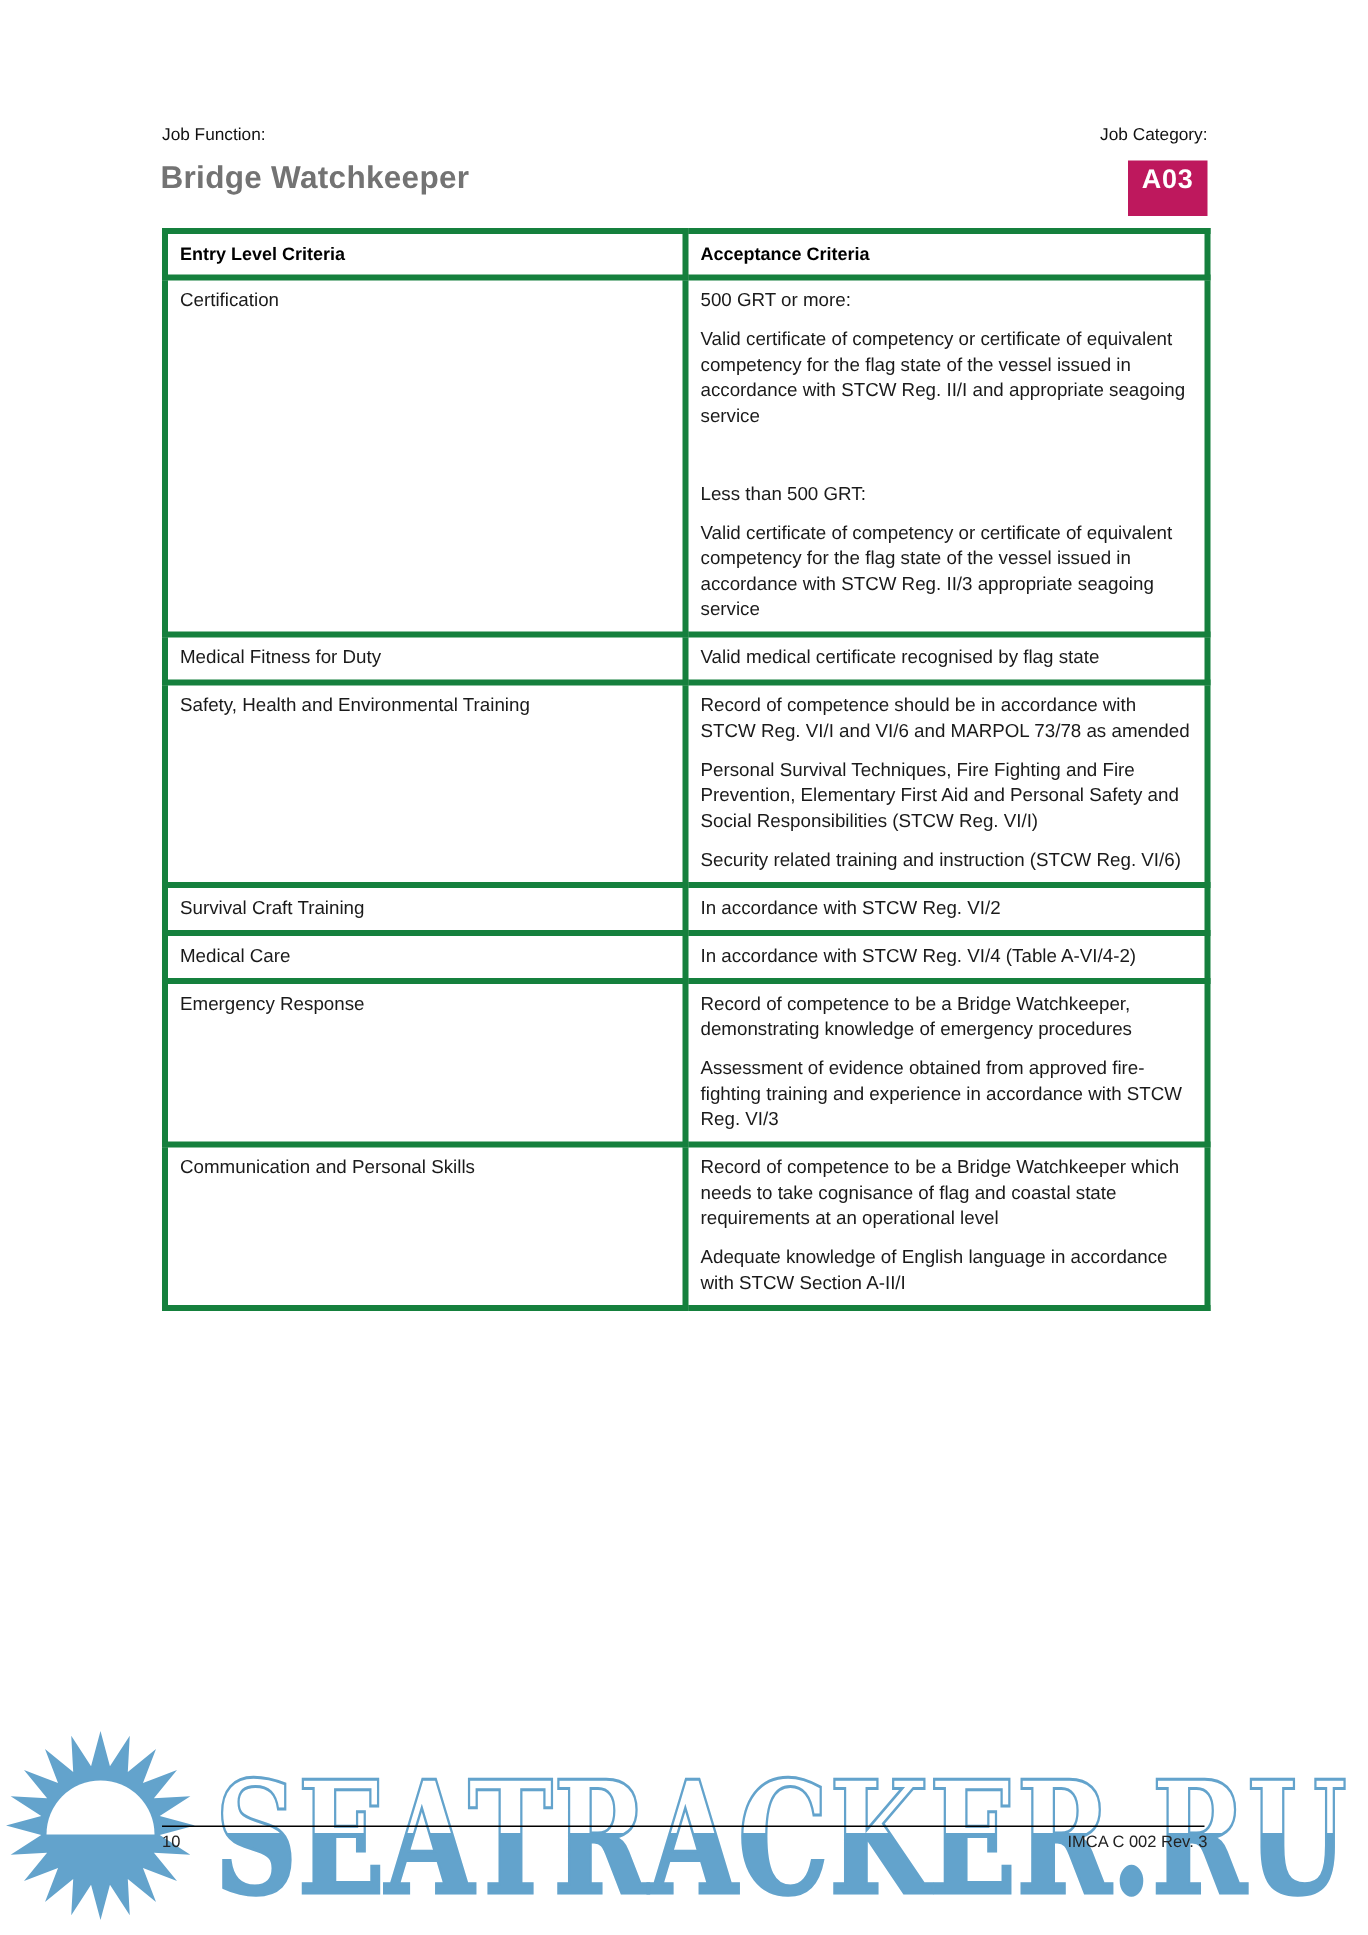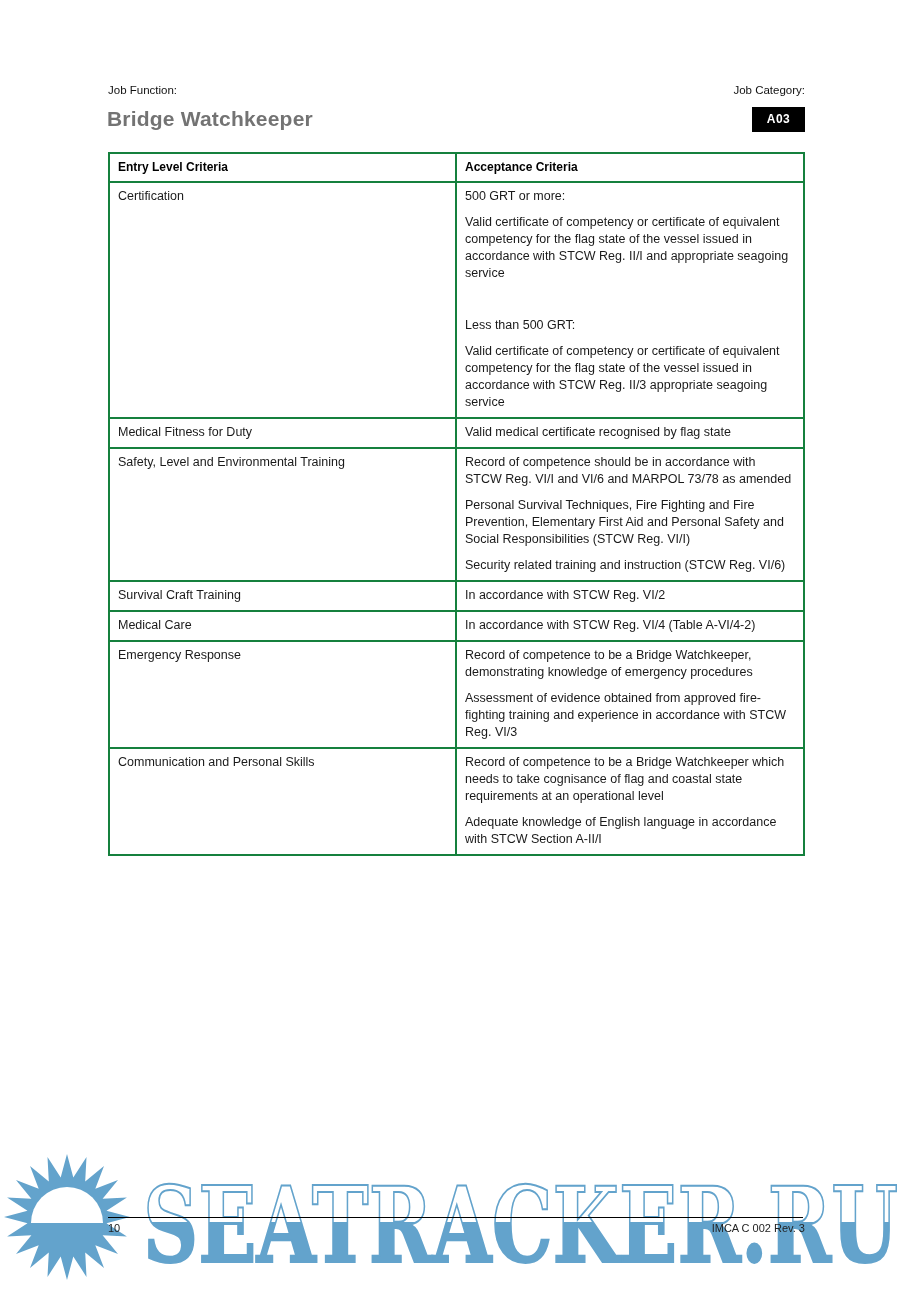--- a/index.html
+++ b/index.html
@@ -28,40 +28,40 @@
     font-size: 21px;
     font-weight: bold;
     letter-spacing: 0.2px;
     color: #737373;
   }
   .category-badge {
     position: absolute;
     left: 752px;
     top: 107px;
     width: 53px;
-    height: 25px;
-    background: #000000;
+    height: 37px;
+    background: #be185d;
     color: #fff;
-    font-size: 12px;
+    font-size: 18px;
     font-weight: bold;
     text-align: center;
     line-height: 25px;
     letter-spacing: 0.5px;
   }
   
   table.criteria-table {
     position: absolute;
     left: 108px;
     top: 152px;
     width: 695px;
     border-collapse: collapse;
     table-layout: fixed;
   }
   .criteria-table th, .criteria-table td {
-    border: 2px solid #15803d;
+    border: 4px solid #15803d;
     vertical-align: top;
     text-align: left;
     padding: 5px 8px 6px 8px;
     font-size: 12.5px;
     line-height: 17px;
     font-weight: normal;
     color: #1a1a1a;
     word-wrap: break-word;
   }
   .criteria-table th {
@@ -136,21 +136,21 @@
             <p>Valid certificate of competency or certificate of equivalent competency for the flag state of the vessel issued in accordance with STCW Reg. II/3 appropriate seagoing service</p>
           </td>
     </tr>
         <tr>
       <td>Medical Fitness for Duty</td>
       <td>
             <p>Valid medical certificate recognised by flag state</p>
           </td>
     </tr>
         <tr>
-      <td>Safety, Level and Environmental Training</td>
+      <td>Safety, Health and Environmental Training</td>
       <td>
             <p>Record of competence should be in accordance with STCW Reg. VI/I and VI/6 and MARPOL 73/78 as amended</p>
             <p>Personal Survival Techniques, Fire Fighting and Fire Prevention, Elementary First Aid and Personal Safety and Social Responsibilities (STCW Reg. VI/I)</p>
             <p>Security related training and instruction (STCW Reg. VI/6)</p>
           </td>
     </tr>
         <tr>
       <td>Survival Craft Training</td>
       <td>
             <p>In accordance with STCW Reg. VI/2</p>

